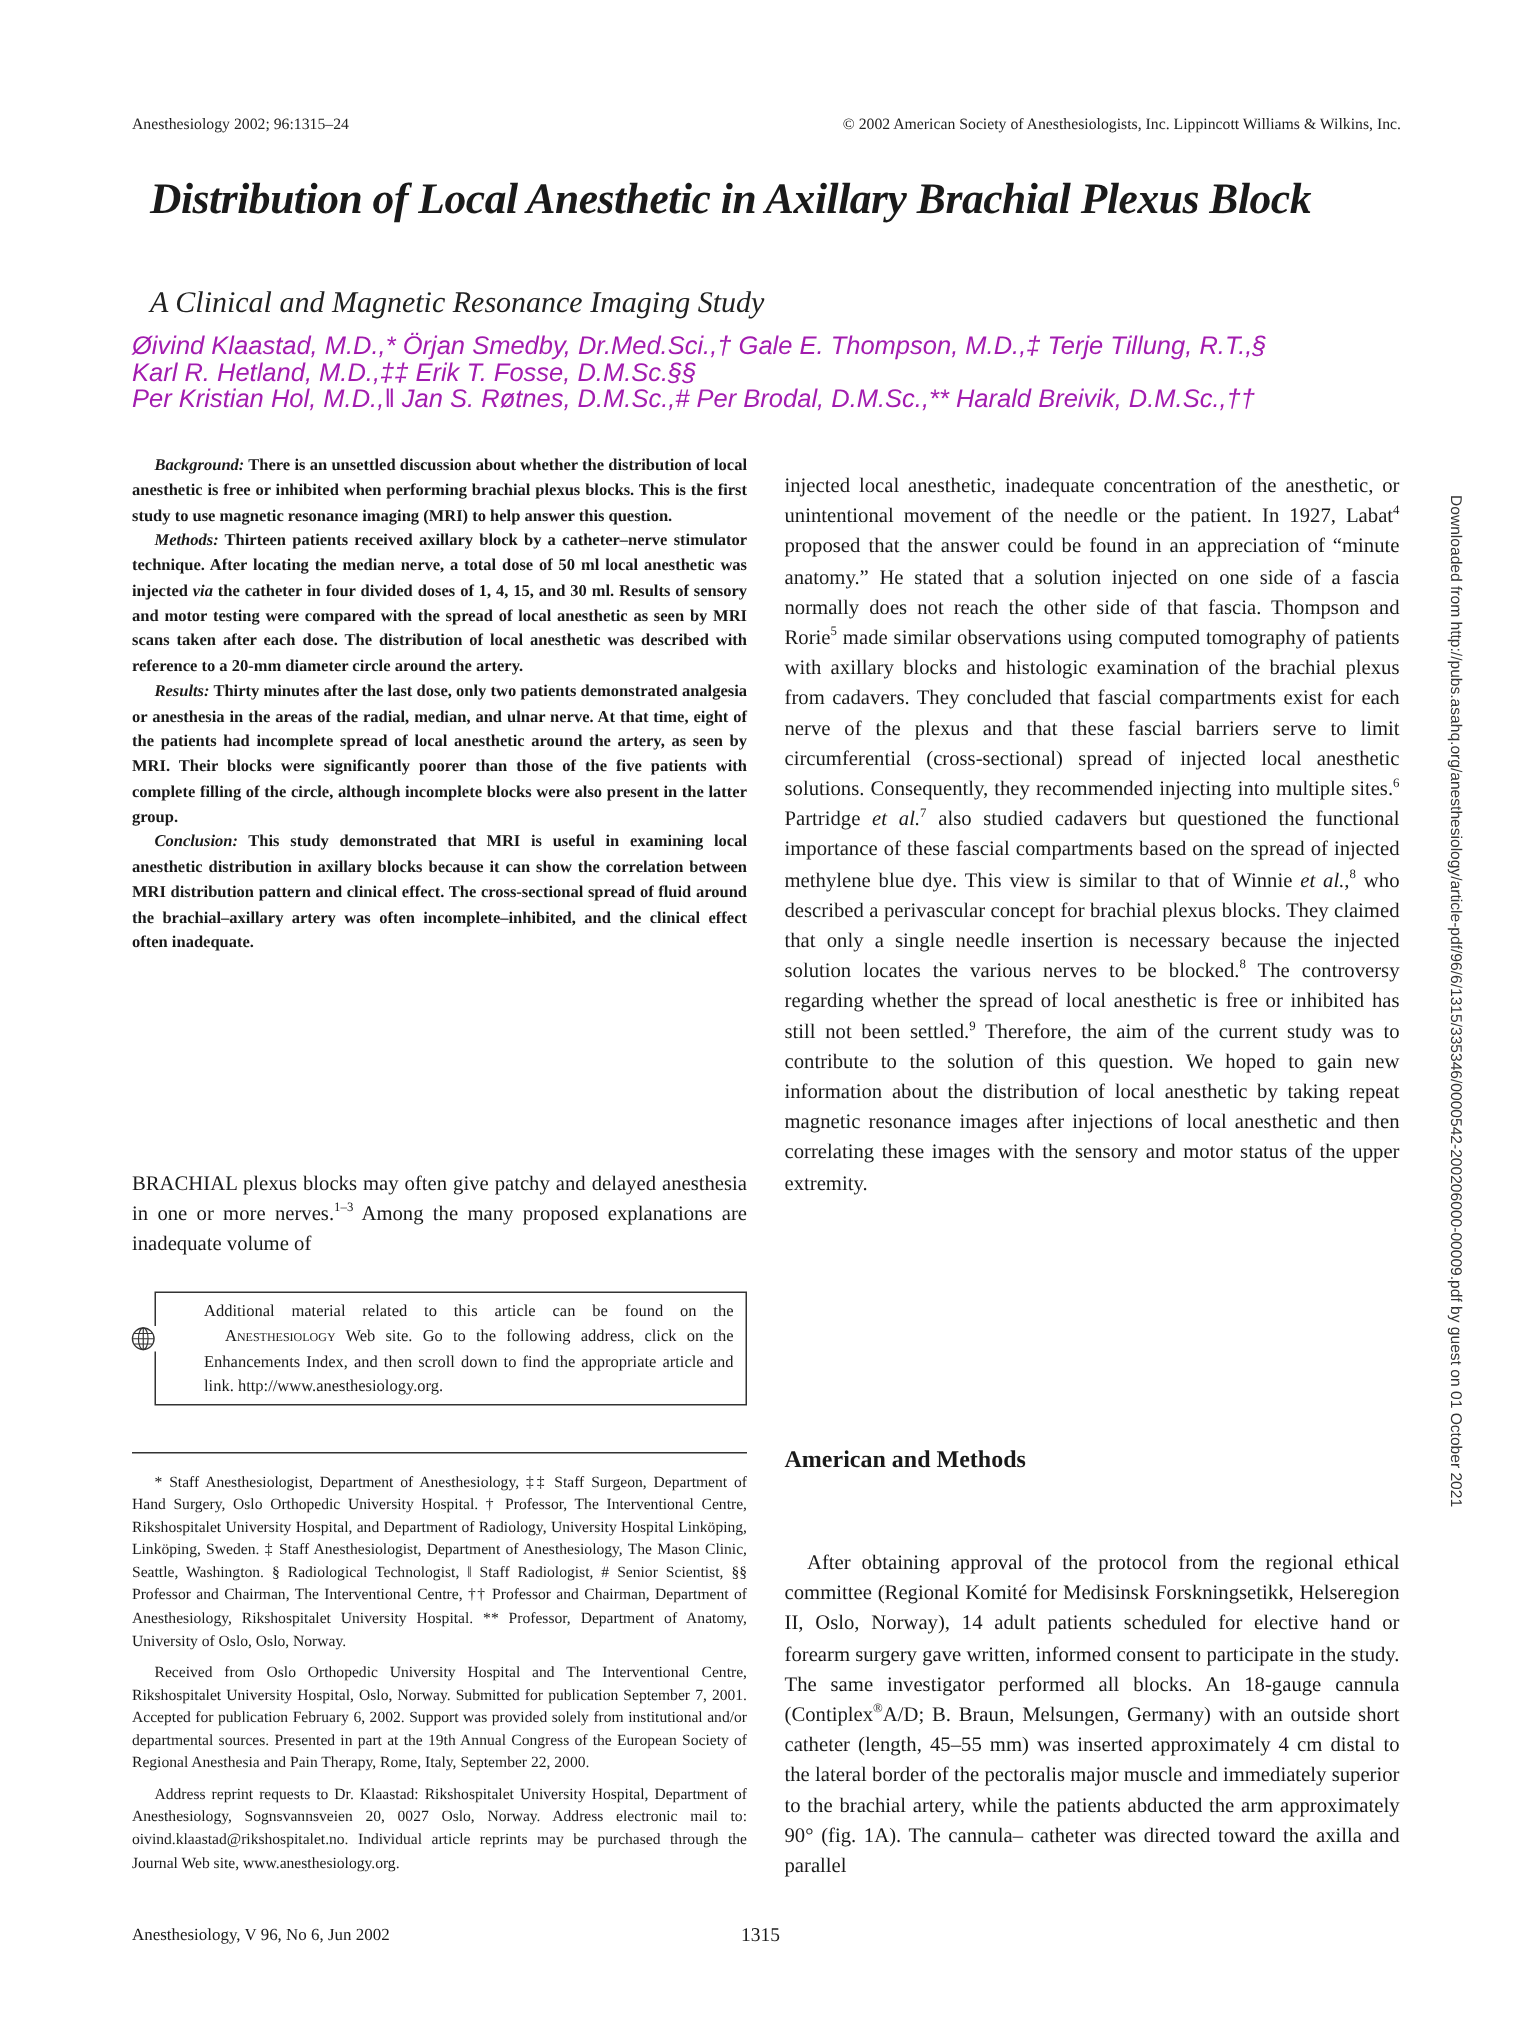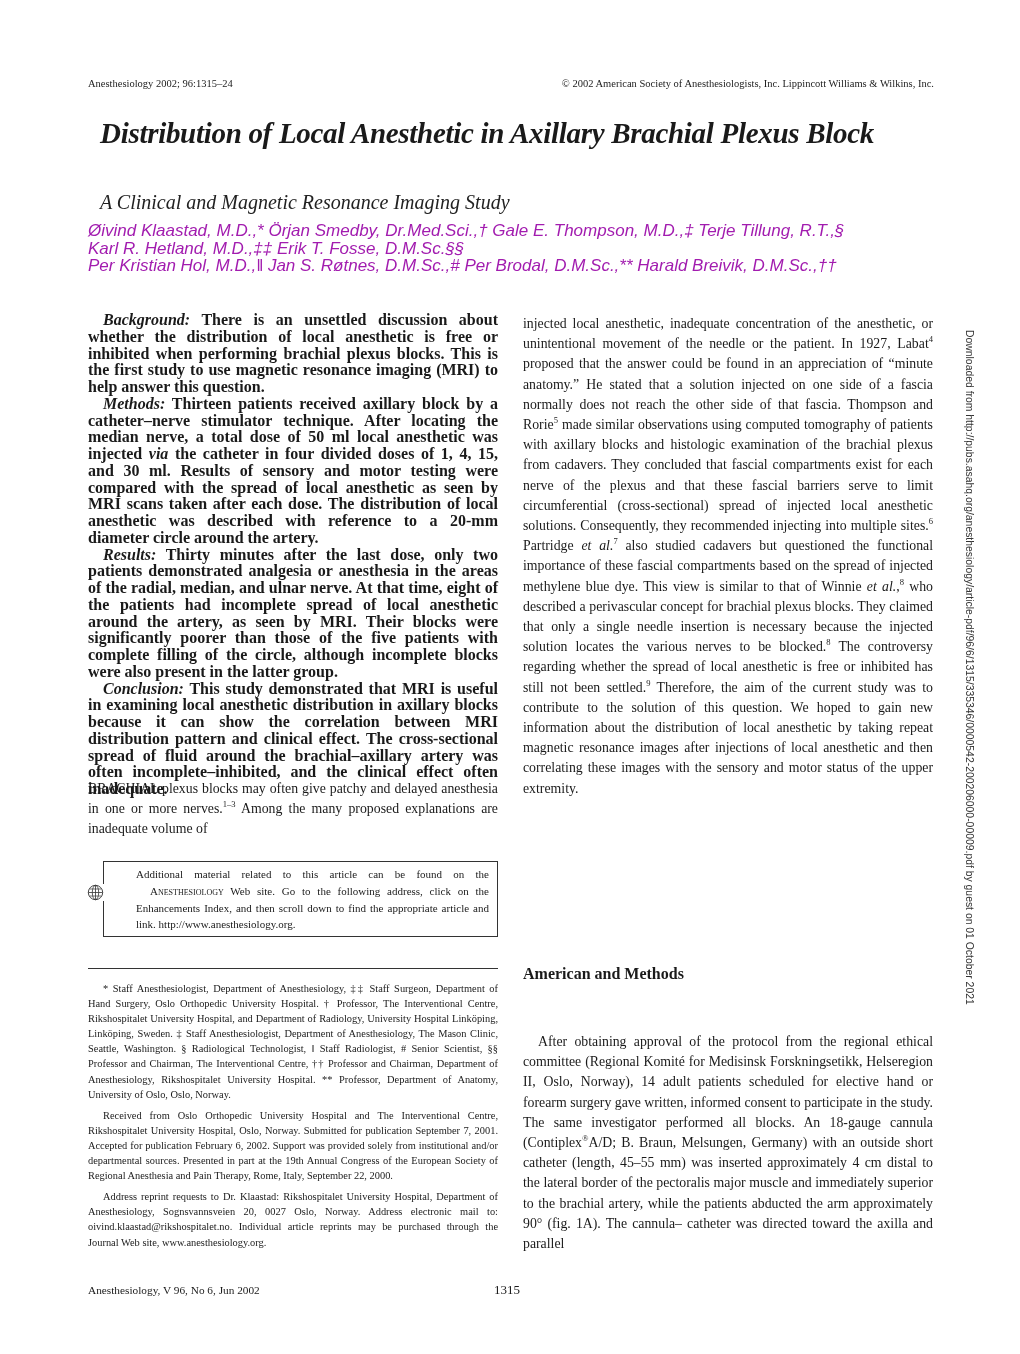--- a/index.html
+++ b/index.html
@@ -4,21 +4,21 @@
 <style>
   html, body { margin: 0; padding: 0; background: #ffffff; }
   body { width: 1020px; height: 1354px; position: relative; overflow: hidden; color: #1a1a1a; font-family: "Liberation Serif", serif; }
   .abs { position: absolute; }
   .running-head { top: 78px; font-size: 10.5px; font-family: "Liberation Serif", serif; color: #222; }
   .title { left: 88px; top: 104px; width: 850px; font-size: 29px; line-height: 35px; font-weight: bold; font-style: italic; letter-spacing: -0.3px; }
   .subtitle { left: 88px; top: 191px; font-size: 20px; font-style: italic; color: #222; margin-left: 12px; }
   .authors { left: 88px; top: 222px; font-family: "Liberation Sans", sans-serif; font-style: italic; font-size: 17px; line-height: 17.5px; color: #a21caf; }
   .col-left { left: 88px; width: 410px; }
   .col-right { left: 523px; width: 410px; }
-  .abstract { top: 312px; font-size: 16px; line-height: 16.75px; font-weight: bold; text-align: justify; }
+  .abstract { top: 302px; font-size: 11px; line-height: 16.75px; font-weight: bold; text-align: justify; }
   .abstract p { margin: 0; text-indent: 15px; }
   .abstract .lead { font-style: italic; }
   .abstract em { font-style: italic; }
   .body-text { font-size: 13.8px; line-height: 20.2px; text-align: justify; }
   .body-text p { margin: 0; }
   .body-text p.indent { text-indent: 15px; }
   sup { font-size: 0.62em; line-height: 0; vertical-align: super; }
   .intro { top: 779px; }
   .notice { left: 103px; top: 861px; width: 395px; height: 76px; border: 1px solid #333; box-sizing: border-box; padding: 4px 8px 0 32px; font-size: 11px; line-height: 16.8px; text-align: justify; }
   .notice .sc { font-variant: small-caps; font-size: 11px; margin-left: 14px; }

